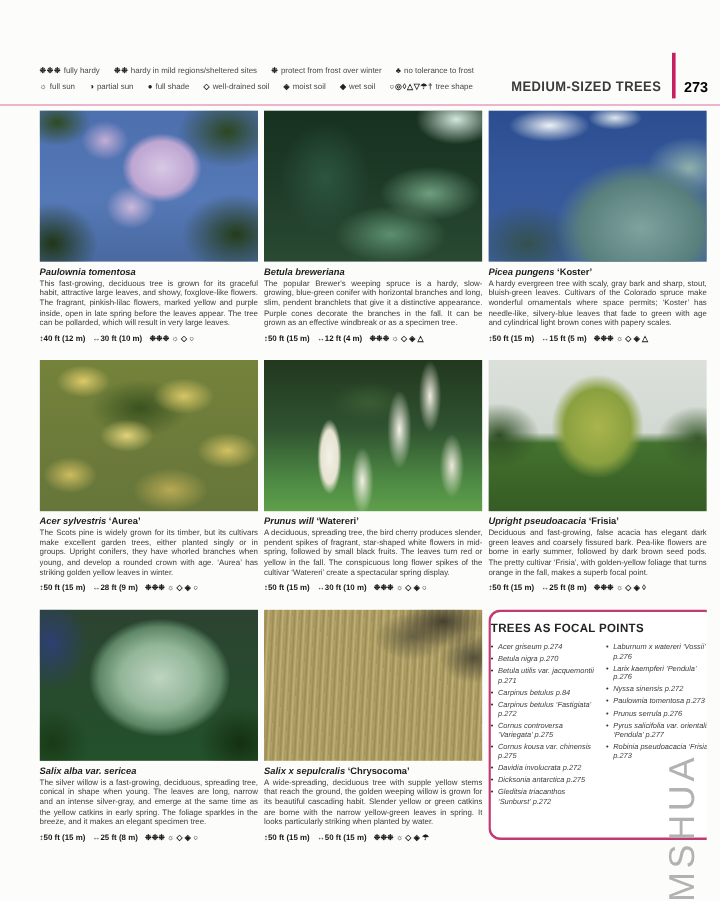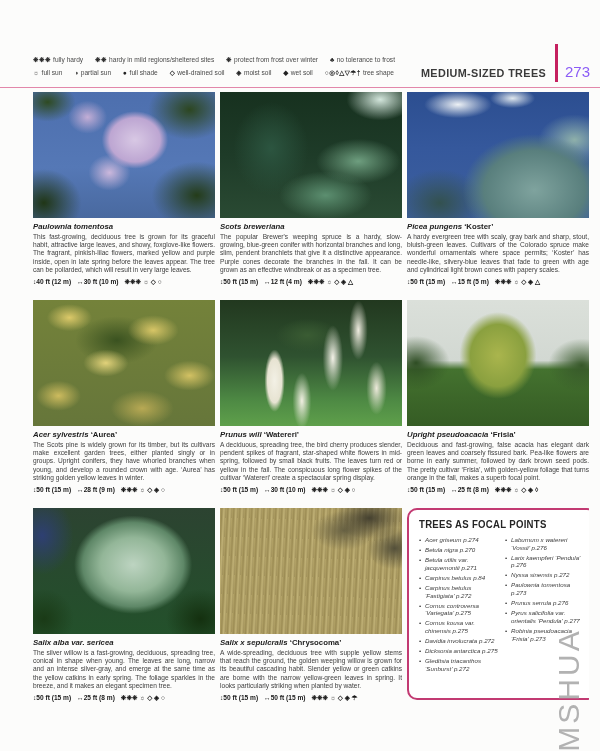--- a/index.html
+++ b/index.html
@@ -3,40 +3,40 @@
 <meta charset="utf-8">
 <style>
   html,body{margin:0;padding:0;background:#e9e9e9;}
   .page{position:relative;width:600px;height:751px;background:#fcfcfb;overflow:hidden;
         font-family:"Liberation Sans",sans-serif;color:#333;}
   
   .header{position:absolute;top:0;right:10px;display:flex;align-items:flex-end;height:38px;margin-top:44px;}
   .header-title{font-size:11.5px;font-weight:bold;letter-spacing:.4px;color:#3a3a3a;
                 padding-bottom:3px;transform:scaleX(.94);transform-origin:right bottom;}
   .header-bar{width:3px;height:38px;background:#c5205f;margin:0 7px 0 9px;}
-  .header-page{font-size:15px;font-weight:normal;color:#8b5cf6;padding-bottom:2px;}
+  .header-page{font-size:12px;font-weight:bold;color:#000000;padding-bottom:2px;}
   
   .legend{position:absolute;left:33px;top:53px;width:540px;font-size:6.6px;color:#4a4a4a;line-height:13px;}
   .leg-item{margin-right:10px;white-space:nowrap;}
   .leg-sym{font-weight:bold;color:#222;letter-spacing:.5px;margin-right:2px;}
   .rule{position:absolute;left:0;top:87px;width:600px;height:1px;background:#e287aa;}
   
   .content{position:absolute;left:33px;top:92px;width:556px;}
   .row{display:flex;gap:5px;margin-bottom:12px;}
   .cell{width:182px;height:196px;overflow:hidden;}
   .photo{width:182px;height:126px;}
   .title{margin-top:4px;font-size:7.8px;color:#1c1c1c;line-height:9px;}
   .ti{font-style:italic;font-weight:bold;margin-top:16px;}
   .tr{font-style:normal;font-weight:bold;}
   .desc{margin-top:2px;font-size:6.6px;line-height:8.2px;color:#3d3d3d;text-align:justify;}
   .stats{margin-top:4px;font-size:6.6px;font-weight:bold;color:#161616;white-space:nowrap;}
   .stats span{margin-right:6px;}
   
   .focal-box{box-sizing:border-box;width:190px;height:192px;border:2px solid #c23a72;
-             border-radius:10px;padding:9px 10px;background:#fff;}
+             border-radius:10px;padding:9px 0;background:#fff;}
   .focal-title{font-size:10px;font-weight:bold;letter-spacing:.3px;color:#242424;margin-bottom:6px;
                transform:scaleX(.96);transform-origin:left;}
   .focal-cols{display:flex;gap:6px;}
   .focal-cols ul{list-style:none;margin:0;padding:0;width:50%;}
   .focal-cols li{font-size:6.2px;line-height:7.6px;font-style:italic;color:#3d3d3d;
                  margin-bottom:2.5px;padding-left:6px;position:relative;}
   .focal-cols li::before{content:"•";position:absolute;left:0;top:0;font-style:normal;color:#333;}
   
   .watermark{position:absolute;left:505px;top:672px;width:130px;height:36px;
              transform:rotate(-90deg);font-size:30px;letter-spacing:3px;color:#b2b2b2;
@@ -132,21 +132,21 @@
 
     <div class="row">
       <div class="cell">
         <div class="photo p1"></div>
         <div class="title"><span class="ti">Paulownia tomentosa</span><span class="tr"></span></div>
         <div class="desc">This fast-growing, deciduous tree is grown for its graceful habit, attractive large leaves, and showy, foxglove-like flowers. The fragrant, pinkish-lilac flowers, marked yellow and purple inside, open in late spring before the leaves appear. The tree can be pollarded, which will result in very large leaves.</div>
         <div class="stats"><span>↕40 ft (12 m)</span><span>↔30 ft (10 m)</span><span>❉❉❉ ☼ ◇ ○</span></div>
       </div>
       <div class="cell">
         <div class="photo p2"></div>
-        <div class="title"><span class="ti">Scots breweriana</span><span class="tr"></span></div>
+        <div class="title"><span class="ti">Betula breweriana</span><span class="tr"></span></div>
         <div class="desc">The popular Brewer's weeping spruce is a hardy, slow-growing, blue-green conifer with horizontal branches and long, slim, pendent branchlets that give it a distinctive appearance. Purple cones decorate the branches in the fall. It can be grown as an effective windbreak or as a specimen tree.</div>
         <div class="stats"><span>↕50 ft (15 m)</span><span>↔12 ft (4 m)</span><span>❉❉❉ ☼ ◇ ◈ △</span></div>
       </div>
       <div class="cell">
         <div class="photo p3"></div>
         <div class="title"><span class="ti">Picea pungens</span><span class="tr"> ‘Koster’</span></div>
         <div class="desc">A hardy evergreen tree with scaly, gray bark and sharp, stout, bluish-green leaves. Cultivars of the Colorado spruce make wonderful ornamentals where space permits; ‘Koster’ has needle-like, silvery-blue leaves that fade to green with age and cylindrical light brown cones with papery scales.</div>
         <div class="stats"><span>↕50 ft (15 m)</span><span>↔15 ft (5 m)</span><span>❉❉❉ ☼ ◇ ◈ △</span></div>
       </div>
     </div>

